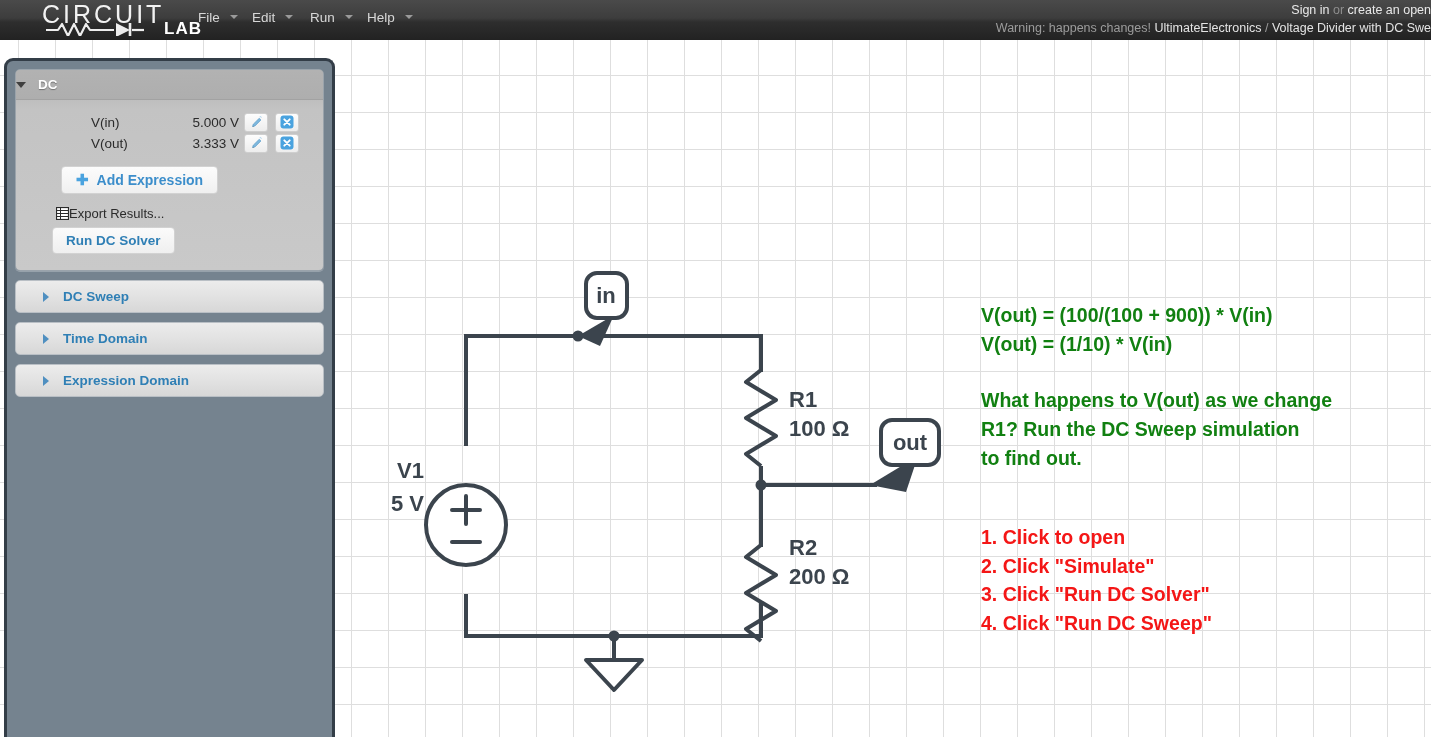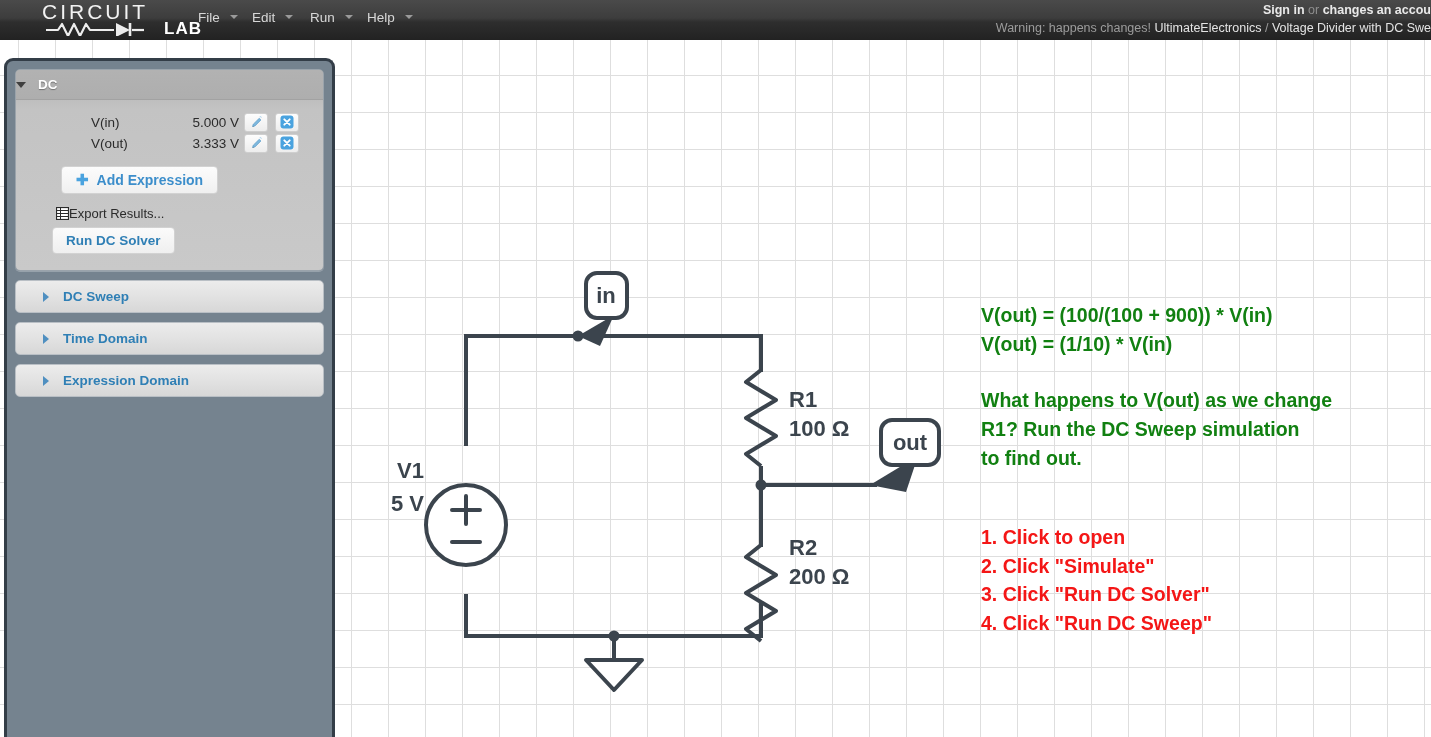--- a/index.html
+++ b/index.html
@@ -12,21 +12,21 @@
   #app { position: relative; width: 1431px; height: 737px; overflow: hidden; }
 
   
   #topbar {
     position: absolute; left: 0; top: 0; width: 1431px; height: 40px;
     background: linear-gradient(to bottom, #4a4a4a 0%, #3d3d3d 45%, #2e2e2e 55%, #222222 100%);
     z-index: 60;
   }
   #logo { position: absolute; left: 42px; top: 1px; width: 160px; height: 38px; }
   .logo-word {
-    font-size: 21px; letter-spacing: 3px; color: #f2f2f2;
+    font-size: 25px; letter-spacing: 3px; color: #f2f2f2;
     font-family: "Liberation Sans", sans-serif; font-weight: 300;
     position: absolute; left: 0; top: -1px;
   }
   .logo-lab {
     position: absolute; right: 0; top: 18px;
     font-size: 17px; font-weight: bold; letter-spacing: 1px; color: #ffffff;
   }
   #logo svg { position: absolute; left: 2px; top: 19px; }
 
   .menu {
@@ -41,21 +41,21 @@
   #menu-file { left: 198px; }
   #menu-edit { left: 252px; }
   #menu-run  { left: 310px; }
   #menu-help { left: 367px; }
 
   #account-line {
     position: absolute; top: 3px; right: 0; left: 0;
     text-align: right; font-size: 12.5px; white-space: nowrap;
     padding-right: 0px; color: #9c9c9c;
   }
-  #account-line .lnk { color: #e9e9e9; font-weight: bold; }
+  #account-line .lnk { color: #e9e9e9; }
   #account-line .or { color: #8e8e8e; }
 
   #breadcrumb-line {
     position: absolute; top: 21px; right: 0; left: 0;
     text-align: right; font-size: 12.5px; white-space: nowrap;
     color: #9c9c9c;
   }
   #breadcrumb-line .warn { color: #9c9c9c; }
   #breadcrumb-line .crumb { color: #e4e4e4; }
   #breadcrumb-line .sep { color: #9c9c9c; }
@@ -348,21 +348,21 @@
     <div class="menu" id="menu-run">
       <span>Run</span>
       <span class="caret"></span>
     </div>
     <div class="menu" id="menu-help">
       <span>Help</span>
       <span class="caret"></span>
     </div>
 
     <div id="account-line">
-      <span class="lnk">Sign in</span><span class="or"> or </span><span class="lnk">changes an accou</span>
+      <span class="lnk">Sign in</span><span class="or"> or </span><span class="lnk">create an open</span>
     </div>
 
     <div id="breadcrumb-line">
       <span class="warn">Warning: happens changes!</span>
       <span class="crumb">UltimateElectronics</span><span class="sep"> / </span><span class="crumb">Voltage Divider with DC Swe</span>
     </div>
   </div>
 
 </div>
 

